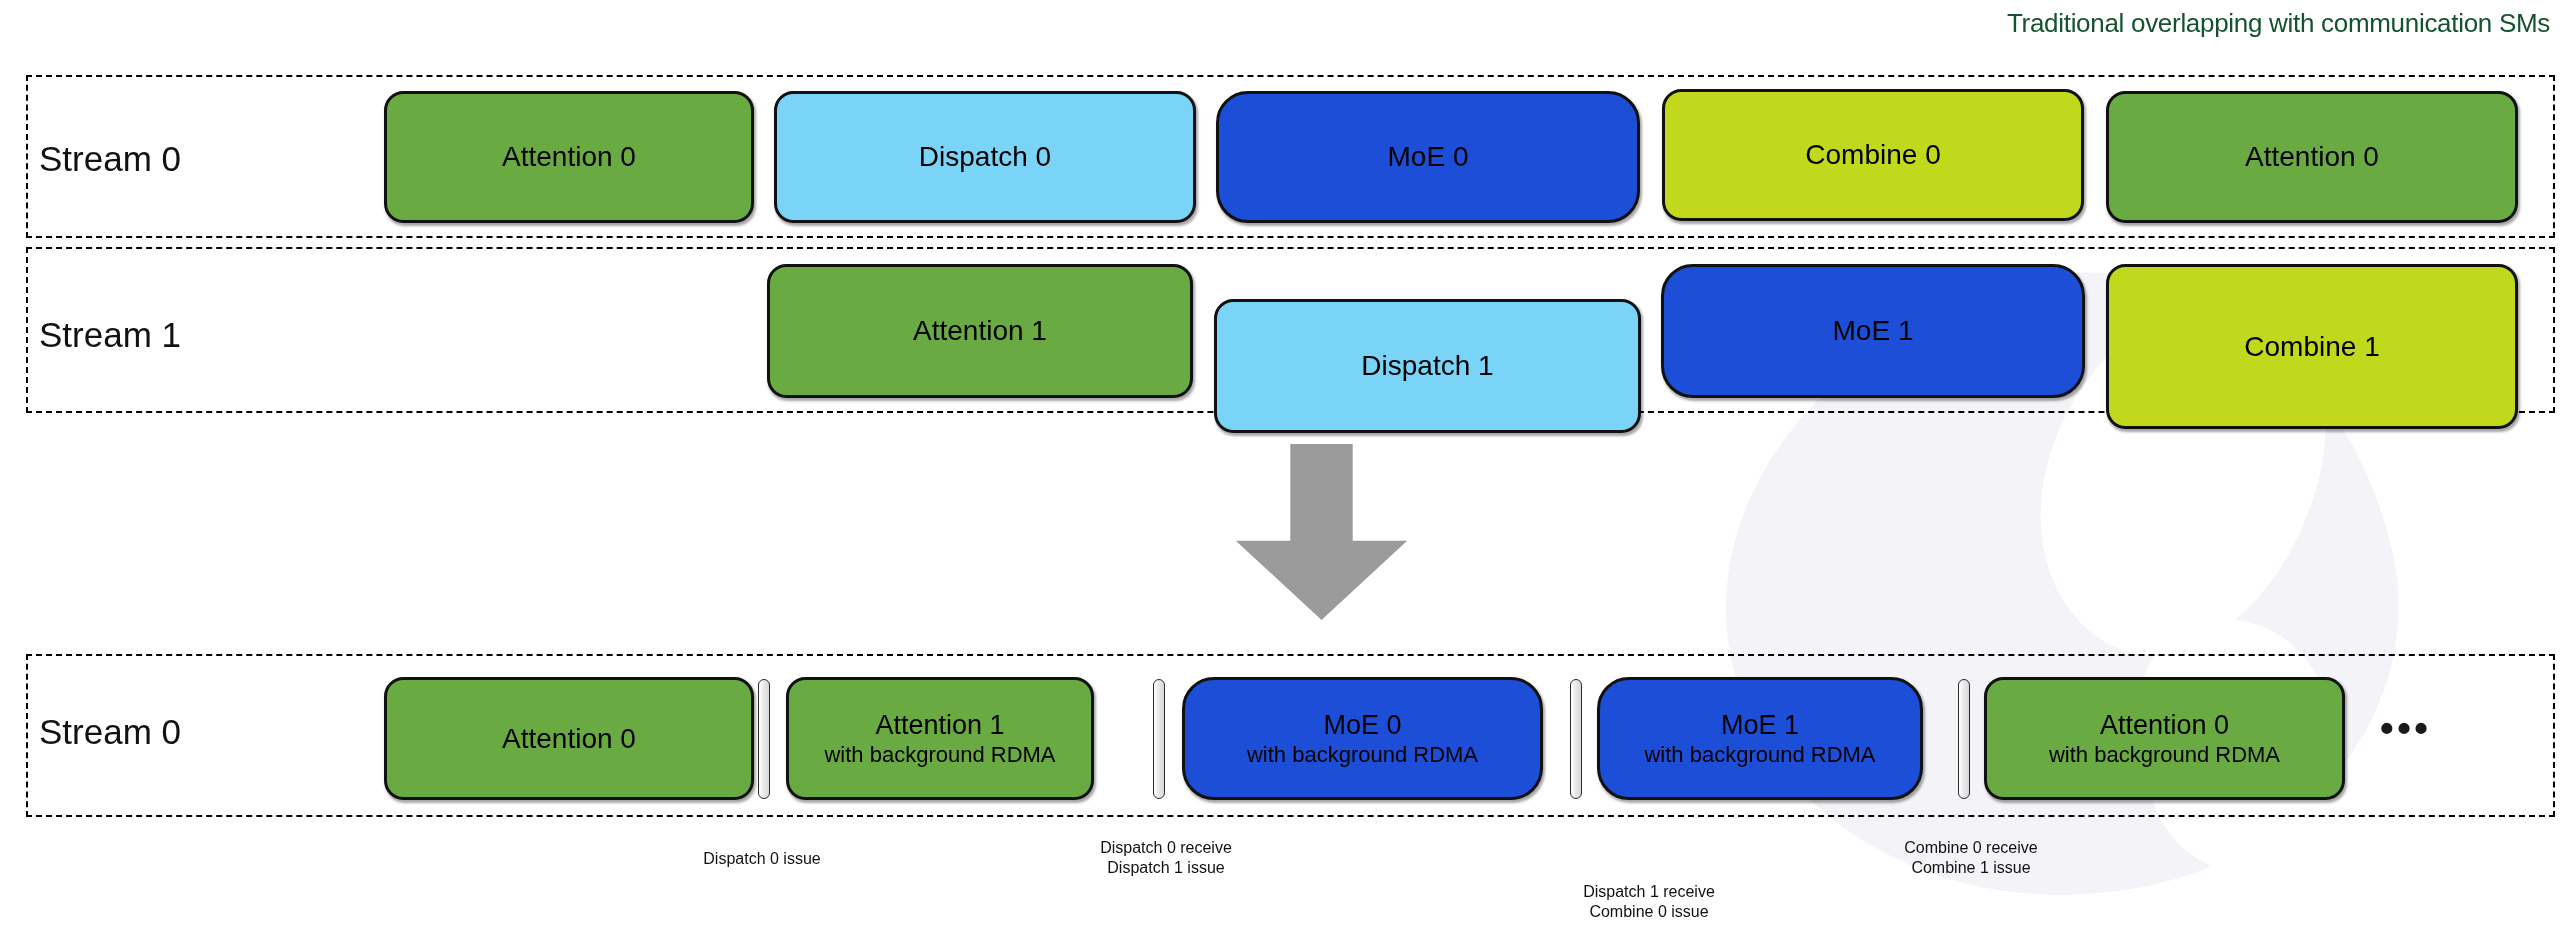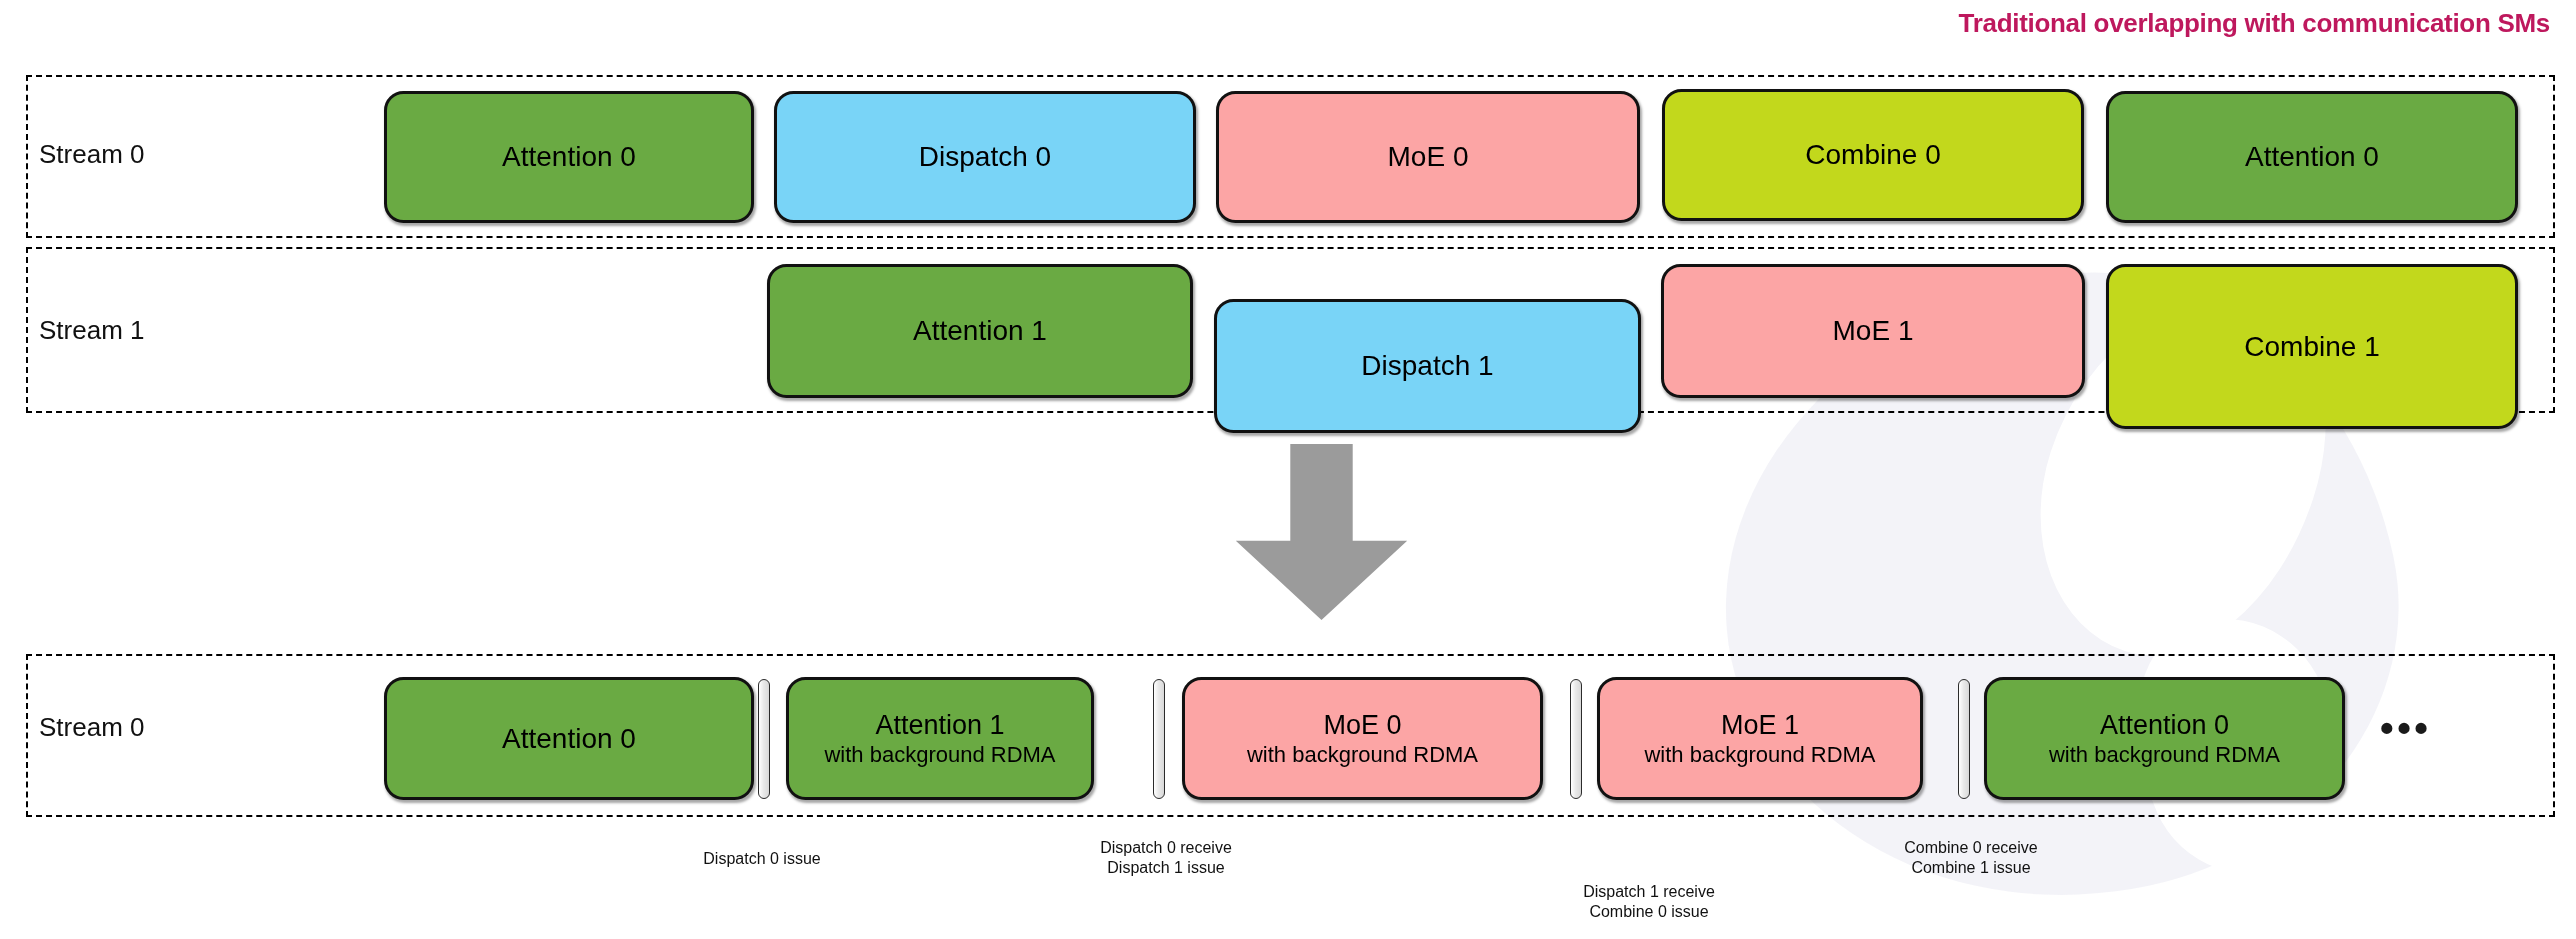--- a/index.html
+++ b/index.html
@@ -30,24 +30,24 @@
   .wm-c{
     left:2138px;top:616px;width:202px;height:264px;
     background:#ffffff;
     border-radius:50% 50% 45% 55% / 60% 40% 60% 40%;
     transform:rotate(-24deg);
   }
 
   
   .title{
     position:absolute;
-    font-weight:bold;
+    font-weight:normal;
     font-size:26px;
     letter-spacing:-0.3px;
-    color:#be185d;
+    color:#14532d;
     text-align:right;
     line-height:1.30;
     white-space:pre-line;
   }
   #title-top{right:26px;top:7px;}
   #title-bottom{right:26px;top:554px;}
 
   
   .lane{
     position:absolute;
@@ -55,21 +55,21 @@
     background:transparent;
     box-sizing:border-box;
   }
   #lane-0{left:26px;top:75px;width:2529px;height:163px;}
   #lane-1{left:26px;top:247px;width:2529px;height:166px;}
   #lane-2{left:26px;top:654px;width:2529px;height:163px;}
 
   .lane-label{
     position:absolute;
     left:39px;
-    font-size:26px;
+    font-size:35px;
     color:#111;
     line-height:1;
   }
 
   
   .op{
     position:absolute;
     box-sizing:border-box;
     border:3.5px solid #111;
     border-radius:19.4px;
@@ -80,21 +80,21 @@
     box-shadow:1.8px 2.6px 2.6px rgba(0,0,0,.35);
     text-align:center;
     color:#000;
   }
   .op .main{font-size:28px;line-height:1.12;}
   .op .sub{font-size:22px;line-height:1.15;margin-top:1.8px;}
   .op.two-line .main{font-size:27px;}
 
   .c-attention{background:#6aaa43;}
   .c-dispatch{background:#79d4f7;}
-  .c-moe{background:#fca5a5;}
+  .c-moe{background:#1d4ed8;border-radius:32px;}
   .c-combine{background:#c2d81c;}
 
   
   .sep{
     position:absolute;
     width:12.3px;
     background:linear-gradient(90deg,#ffffff 0%,#e9e9e9 45%,#d8d8d8 100%);
     border:1.8px solid #2b2b2b;
     border-radius:7px;
     box-sizing:border-box;

